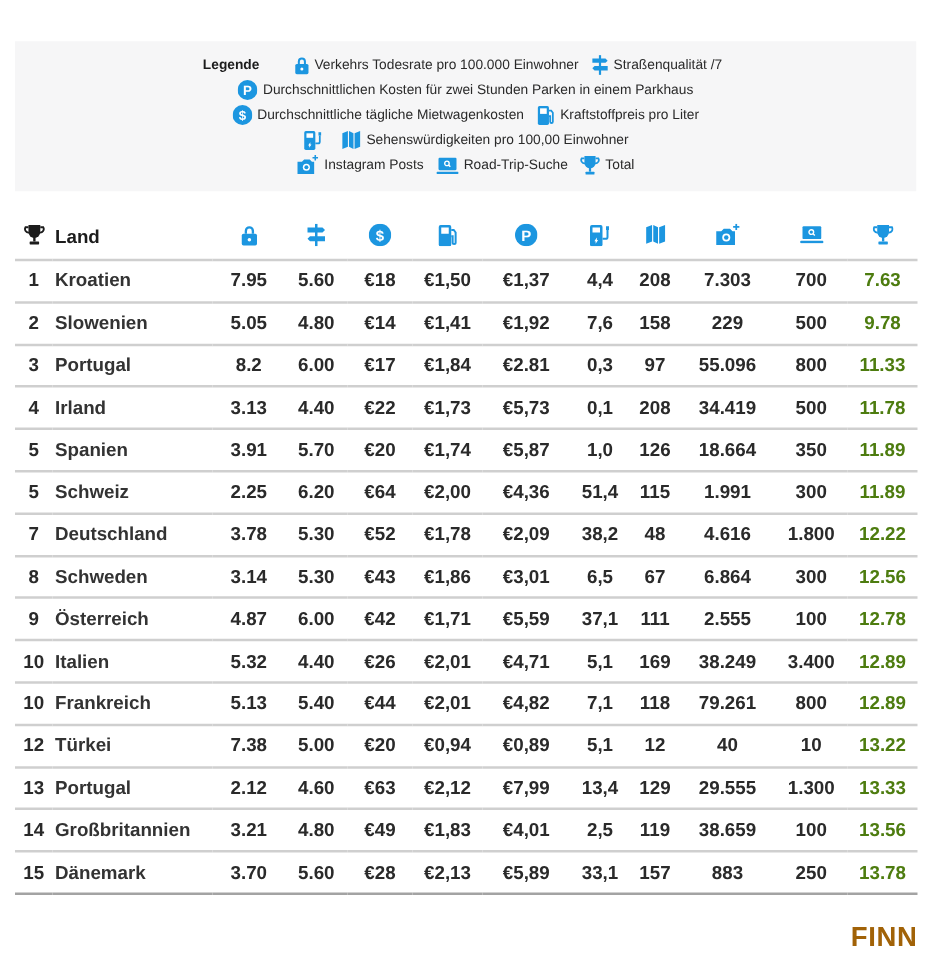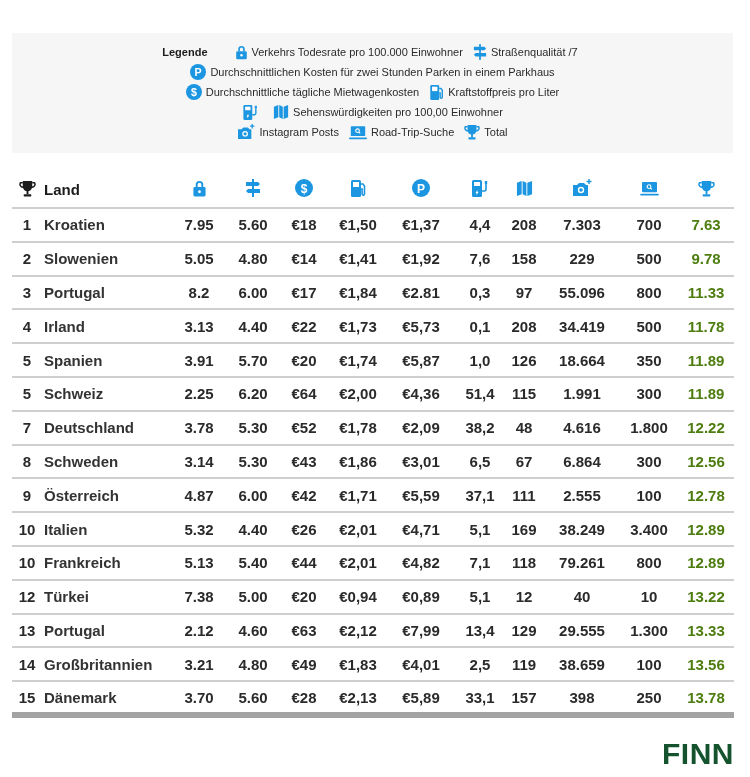--- a/index.html
+++ b/index.html
@@ -18,29 +18,29 @@
 
   .ic svg { display: block; }
 
   table.rank {
     position: absolute; left: 12px; top: 172px; width: 722px;
     border-collapse: collapse; font-size: 15px;
   }
   table.rank th { height: 36px; padding: 0; text-align: center; vertical-align: middle; }
   table.rank th.land { text-align: left; font-weight: bold; font-size: 15px; color: #1c1c1c; padding-left: 2px; }
   table.rank td { height: 33.8px; padding: 0; text-align: center; vertical-align: middle; font-weight: bold; color: #2a2a2a; border-top: 2px solid #cfcfcf; }
-  table.rank tr:last-child td { border-bottom: 6px solid #a3a3a3; }
+  table.rank tr:last-child td { border-bottom: 2px solid #a3a3a3; }
   table.rank td.rank-no { width: 30px; font-weight: bold; }
   table.rank td.country { text-align: left; font-weight: bold; color: #333; padding-left: 2px; }
   table.rank td.total { color: #4d7c0f; font-weight: bold; }
   th .ic { display: inline-flex; justify-content: center; }
 
   .logo {
     position: absolute; right: 16px; top: 737px;
-    font-family: "Liberation Sans", sans-serif; font-weight: bold; font-size: 30px; color: #14532d; letter-spacing: 0.5px;
+    font-family: "Liberation Sans", sans-serif; font-weight: bold; font-size: 22px; color: #a16207; letter-spacing: 0.5px;
   }
 </style>
 </head>
 <body>
 
 <svg width="0" height="0" style="position:absolute">
   <defs>
     <symbol id="sym-lock" viewBox="0 0 16 18">
         <path d="M4 8V5.5a4 4 0 0 1 8 0V8h-2V5.5a2 2 0 0 0-4 0V8z" fill="#1c96e0"></path>
         <rect x="1.5" y="8" width="13" height="10" rx="1.5" fill="#1c96e0"></rect>
@@ -449,20 +449,20 @@
       <tr>
         <td class="rank-no">15</td>
         <td class="country">Dänemark</td>
         <td>3.70</td>
         <td>5.60</td>
         <td>€28</td>
         <td>€2,13</td>
         <td>€5,89</td>
         <td>33,1</td>
         <td>157</td>
-        <td>398</td>
+        <td>883</td>
         <td>250</td>
         <td class="total">13.78</td>
       </tr>
     </tbody>
 </table>
 
 <div class="logo">FINN</div>
 
 </body></html>

